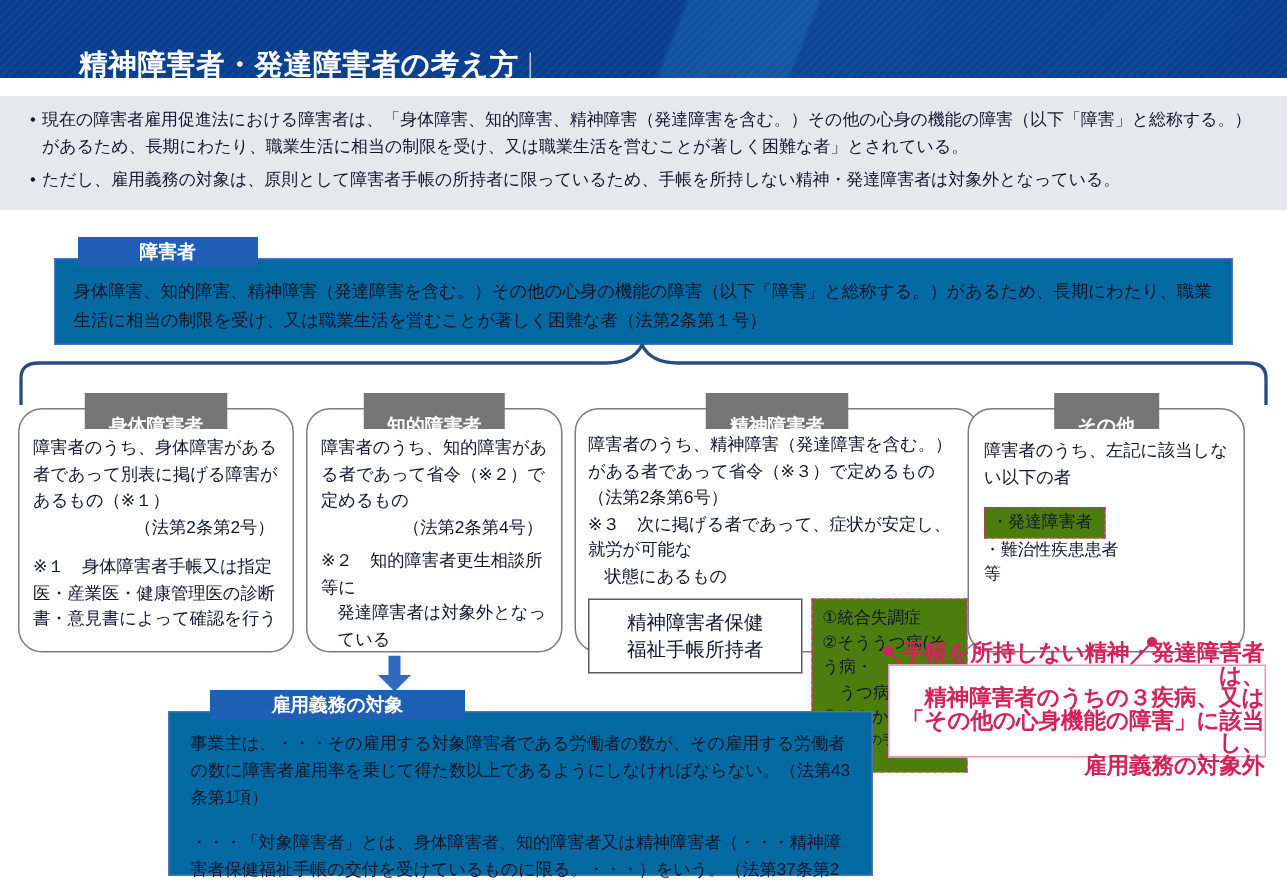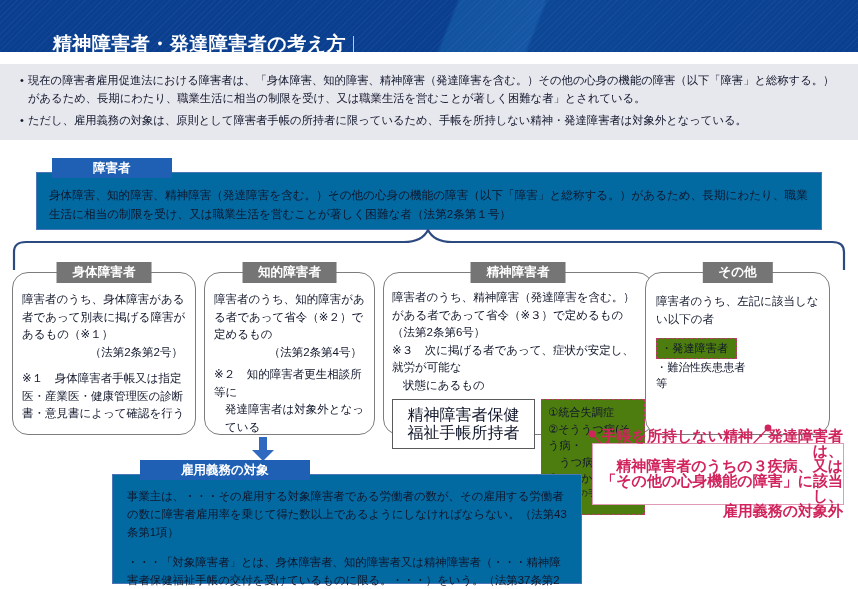--- a/index.html
+++ b/index.html
@@ -76,37 +76,37 @@
   
   .card {
     position: absolute;
     border: 1.4px solid #7d7d7d;
     border-radius: 16px;
     background: #ffffff;
   }
   .card-head {
     position: absolute; top: -11px; left: 50%; transform: translateX(-50%);
     background: #757575; color: #ffffff; font-weight: bold;
-    font-size: 12.6px; line-height: 21px; height: 21px; padding: 0 16px;
+    font-size: 12.6px; line-height: 21px; height: 21px; padding: 12px 16px;
     white-space: nowrap; z-index: 4;
   }
   .card-body { padding: 18px 8px 6px 9px; }
   .card-body p { font-size: 11.5px; line-height: 17.5px; color: #10162b; }
   .ref { display:block; text-align: right; padding-right: 4px; }
   .note { font-size: 9.6px; line-height: 14px; color:#10162b; display:block; }
   .note-ind { padding-left: 11px; display:block; }
 
   #card-shintai { left: 12px;  top: 272px; width: 184px; height: 163px; }
   #card-chiteki { left: 204px; top: 272px; width: 171px; height: 163px; }
   #card-seishin { left: 383px; top: 272px; width: 270px; height: 163px; }
   #card-sonota  { left: 645px; top: 272px; width: 185px; height: 163px; }
 
   .inner-solid {
     border: 1px solid #5a5a5a; background:#fff;
-    text-align: center; font-size: 16px; line-height: 18px; color:#10162b;
+    text-align: center; font-size: 13px; line-height: 18px; color:#10162b;
     padding: 6px 4px;
   }
   .dashed {
     border: 1.6px dashed #c0396b; background: #4d7c0f;
     padding: 4px 5px 3px 6px;
   }
   .dashed p { font-size: 11.2px; line-height: 16.5px; color:#10162b; }
   .dashed .sub { font-size: 8.6px; line-height: 12px; }
 
   .seishin-grid { display: flex; gap: 6px; align-items: flex-start; }

